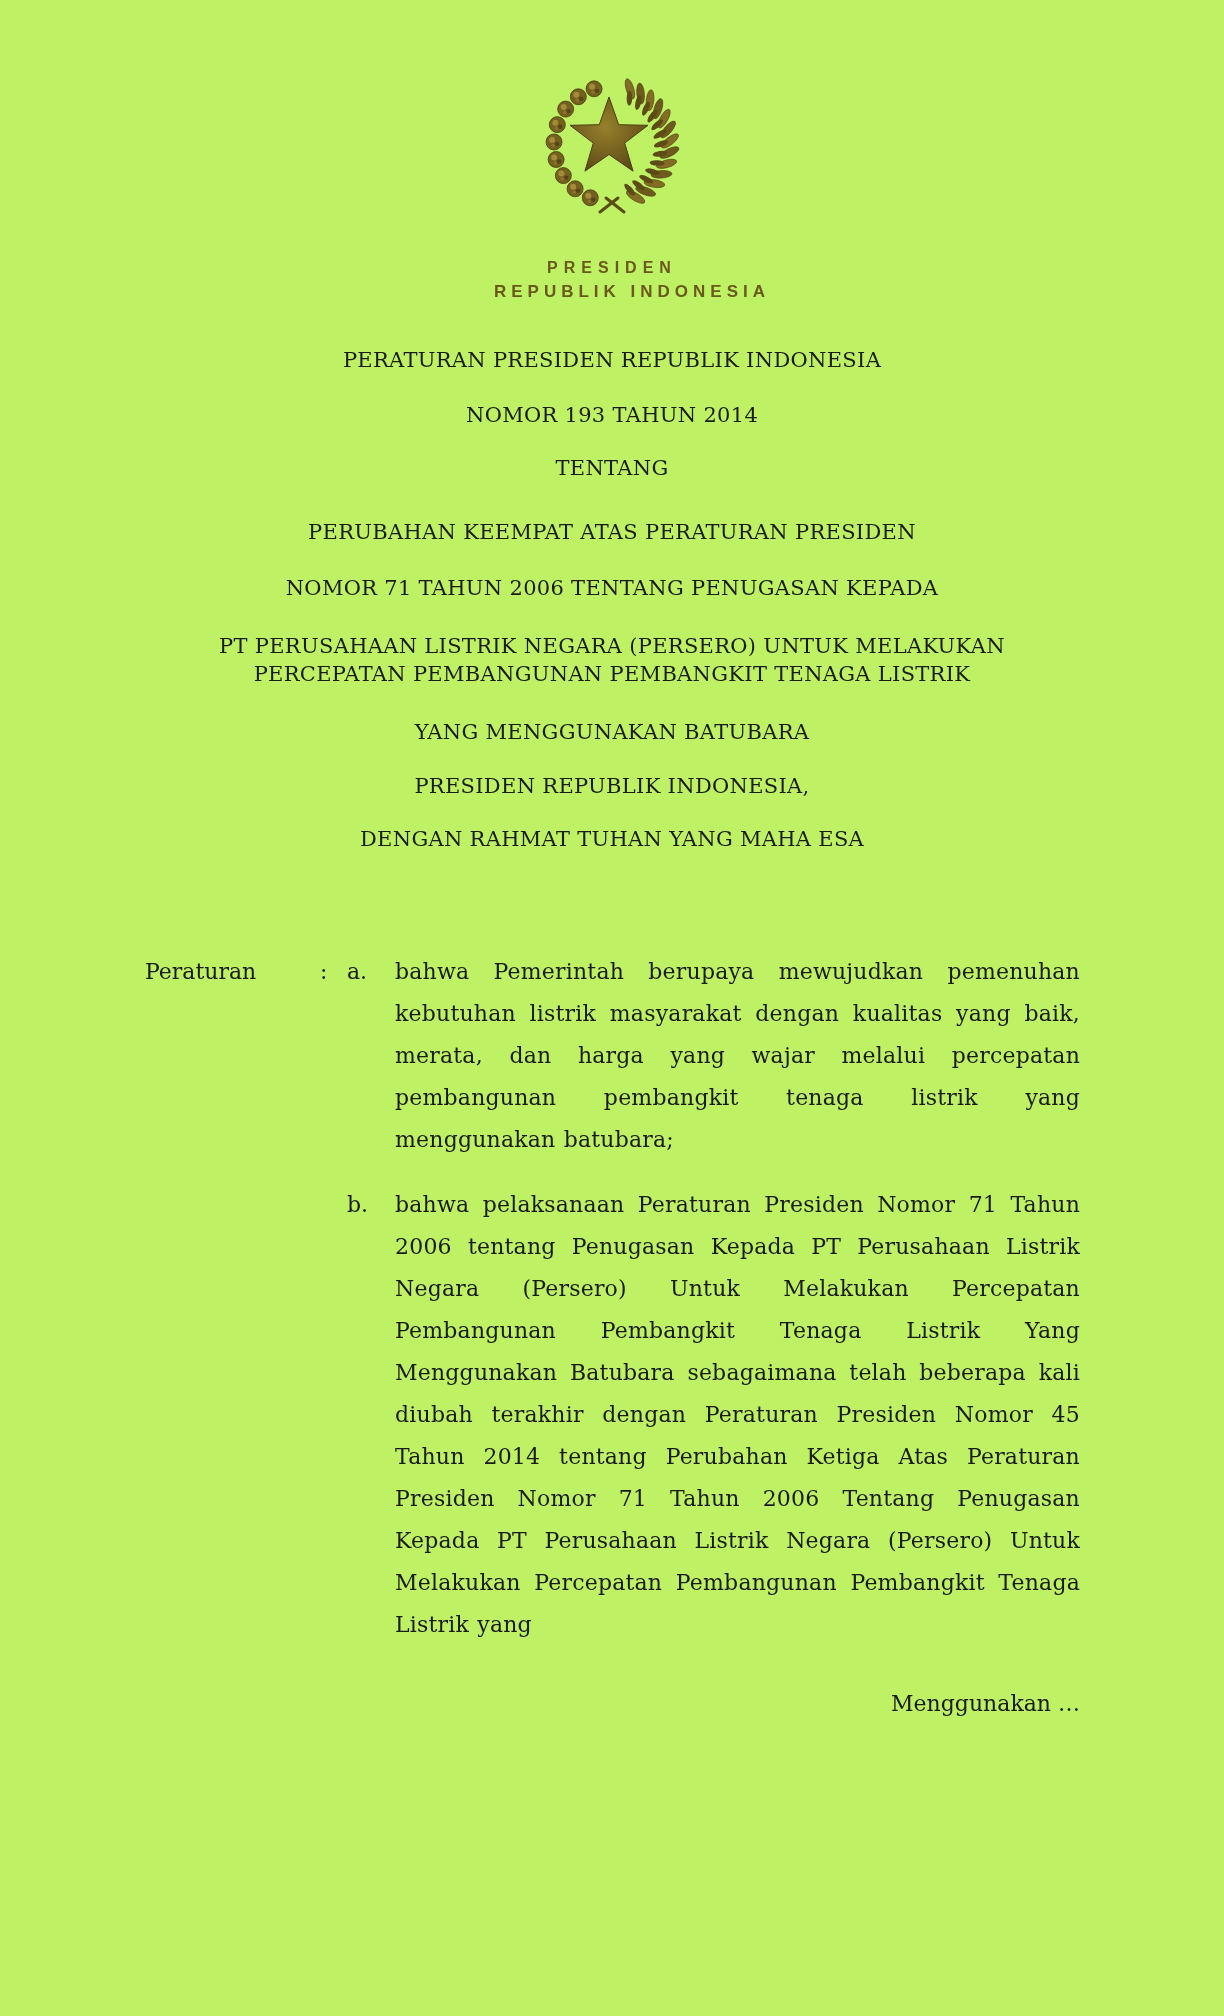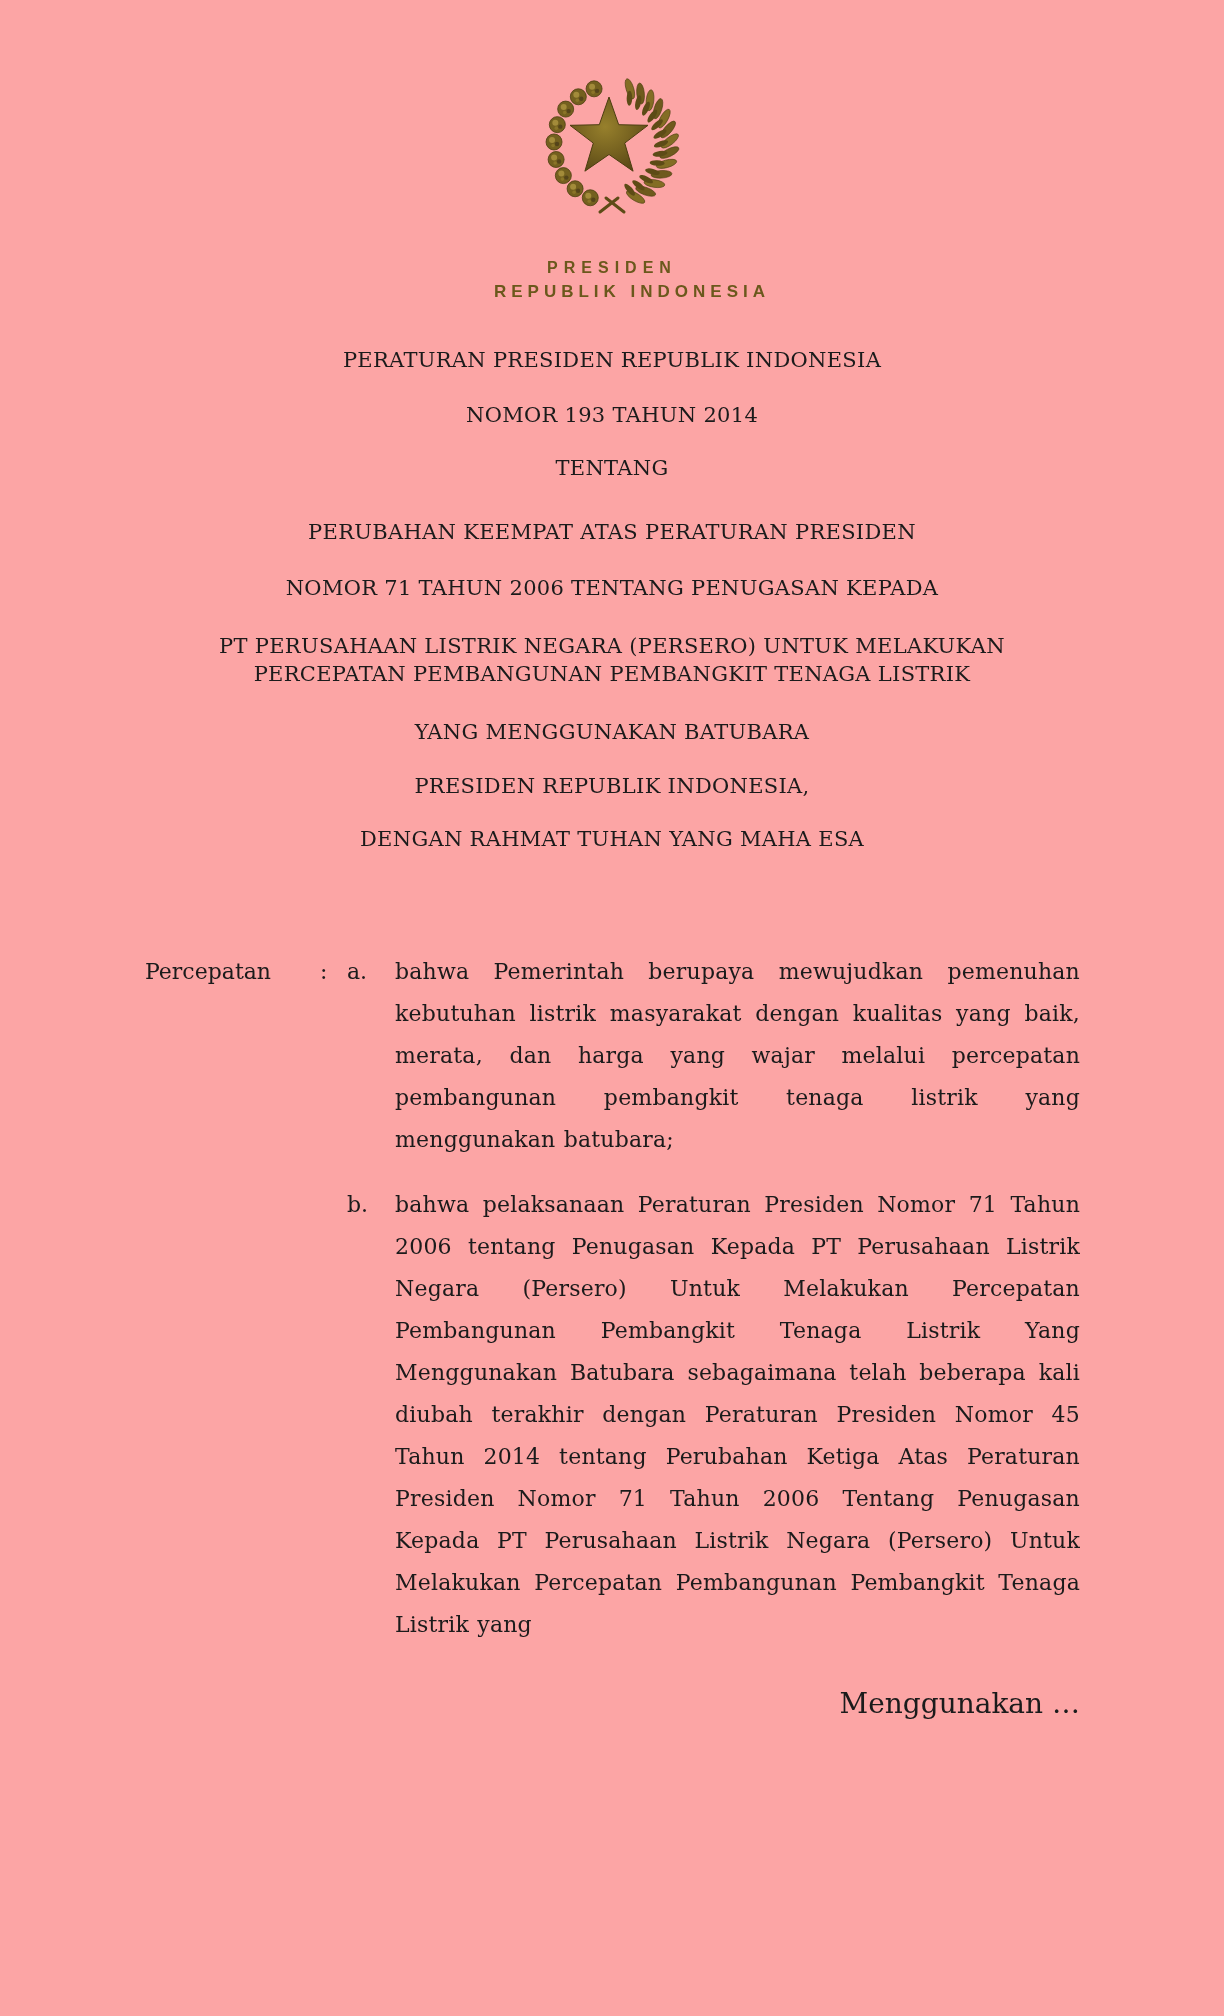--- a/index.html
+++ b/index.html
@@ -1,21 +1,21 @@
 <!DOCTYPE html>
 <html><head>
 <meta charset="utf-8">
 <style>
   html,body{margin:0;padding:0;}
   body{
     width:1224px;height:2016px;background:#ffffff;overflow:hidden;
     font-family:"DejaVu Serif","Liberation Serif",serif;color:#1b1b1b;
     position:relative;
   }
-  .page{position:absolute;inset:0;background:#fca5a5;}
+  .page{position:absolute;inset:0;background:#bef264;}
 
   
   .seal{position:absolute;top:72px;left:50%;transform:translateX(-50%);width:152px;height:144px;}
 
   
   .letterhead{
     position:absolute;top:258px;left:0;right:0;text-align:center;
     font-family:"Liberation Sans","DejaVu Sans",sans-serif;
     font-weight:bold;color:#6b581c;
   }
@@ -44,21 +44,21 @@
   }
   .cons-row{display:grid;grid-template-columns:175px 27px 48px 1fr;align-items:start;}
   .cons-row + .cons-row{margin-top:23px;}
   .cons-label,.cons-colon,.cons-letter{line-height:42px;white-space:nowrap;}
   .cons-para{
     text-align:justify;line-height:42px;letter-spacing:0.2px;word-spacing:1px;
   }
 
   
   .catchword{
-    position:absolute;top:1690px;right:144px;font-size:28px;line-height:28px;
+    position:absolute;top:1690px;right:144px;font-size:22px;line-height:28px;
   }
 </style>
 </head>
 <body>
 
 <div class="page">
 
   <div class="seal">
     <svg id="seal-svg" viewBox="0 0 152 144" width="152" height="144" xmlns="http://www.w3.org/2000/svg">
       <defs>
@@ -149,21 +149,21 @@
     <div class="t-line">NOMOR 71 TAHUN 2006 TENTANG PENUGASAN KEPADA</div>
     <div class="t-line">PT PERUSAHAAN LISTRIK NEGARA (PERSERO) UNTUK MELAKUKAN</div>
     <div class="t-line">PERCEPATAN PEMBANGUNAN PEMBANGKIT TENAGA LISTRIK</div>
     <div class="t-line">YANG MENGGUNAKAN BATUBARA</div>
     <div class="t-line">PRESIDEN REPUBLIK INDONESIA,</div>
     <div class="t-line">DENGAN RAHMAT TUHAN YANG MAHA ESA</div>
   </div>
 
   <div class="body-block">
     <div class="cons-row">
-      <div class="cons-label">Percepatan</div>
+      <div class="cons-label">Peraturan</div>
       <div class="cons-colon">:</div>
       <div class="cons-letter">a.</div>
       <div class="cons-para">bahwa Pemerintah berupaya mewujudkan pemenuhan kebutuhan listrik masyarakat dengan kualitas yang baik, merata, dan harga yang wajar melalui percepatan pembangunan pembangkit tenaga listrik yang menggunakan batubara;</div>
     </div>
     <div class="cons-row">
       <div class="cons-label"></div>
       <div class="cons-colon"></div>
       <div class="cons-letter">b.</div>
       <div class="cons-para">bahwa pelaksanaan Peraturan Presiden Nomor 71 Tahun 2006 tentang Penugasan Kepada PT Perusahaan Listrik Negara (Persero) Untuk Melakukan Percepatan Pembangunan Pembangkit Tenaga Listrik Yang Menggunakan Batubara sebagaimana telah beberapa kali diubah terakhir dengan Peraturan Presiden Nomor 45 Tahun 2014 tentang Perubahan Ketiga Atas Peraturan Presiden Nomor 71 Tahun 2006 Tentang Penugasan Kepada PT Perusahaan Listrik Negara (Persero) Untuk Melakukan Percepatan Pembangunan Pembangkit Tenaga Listrik yang</div>
     </div>

